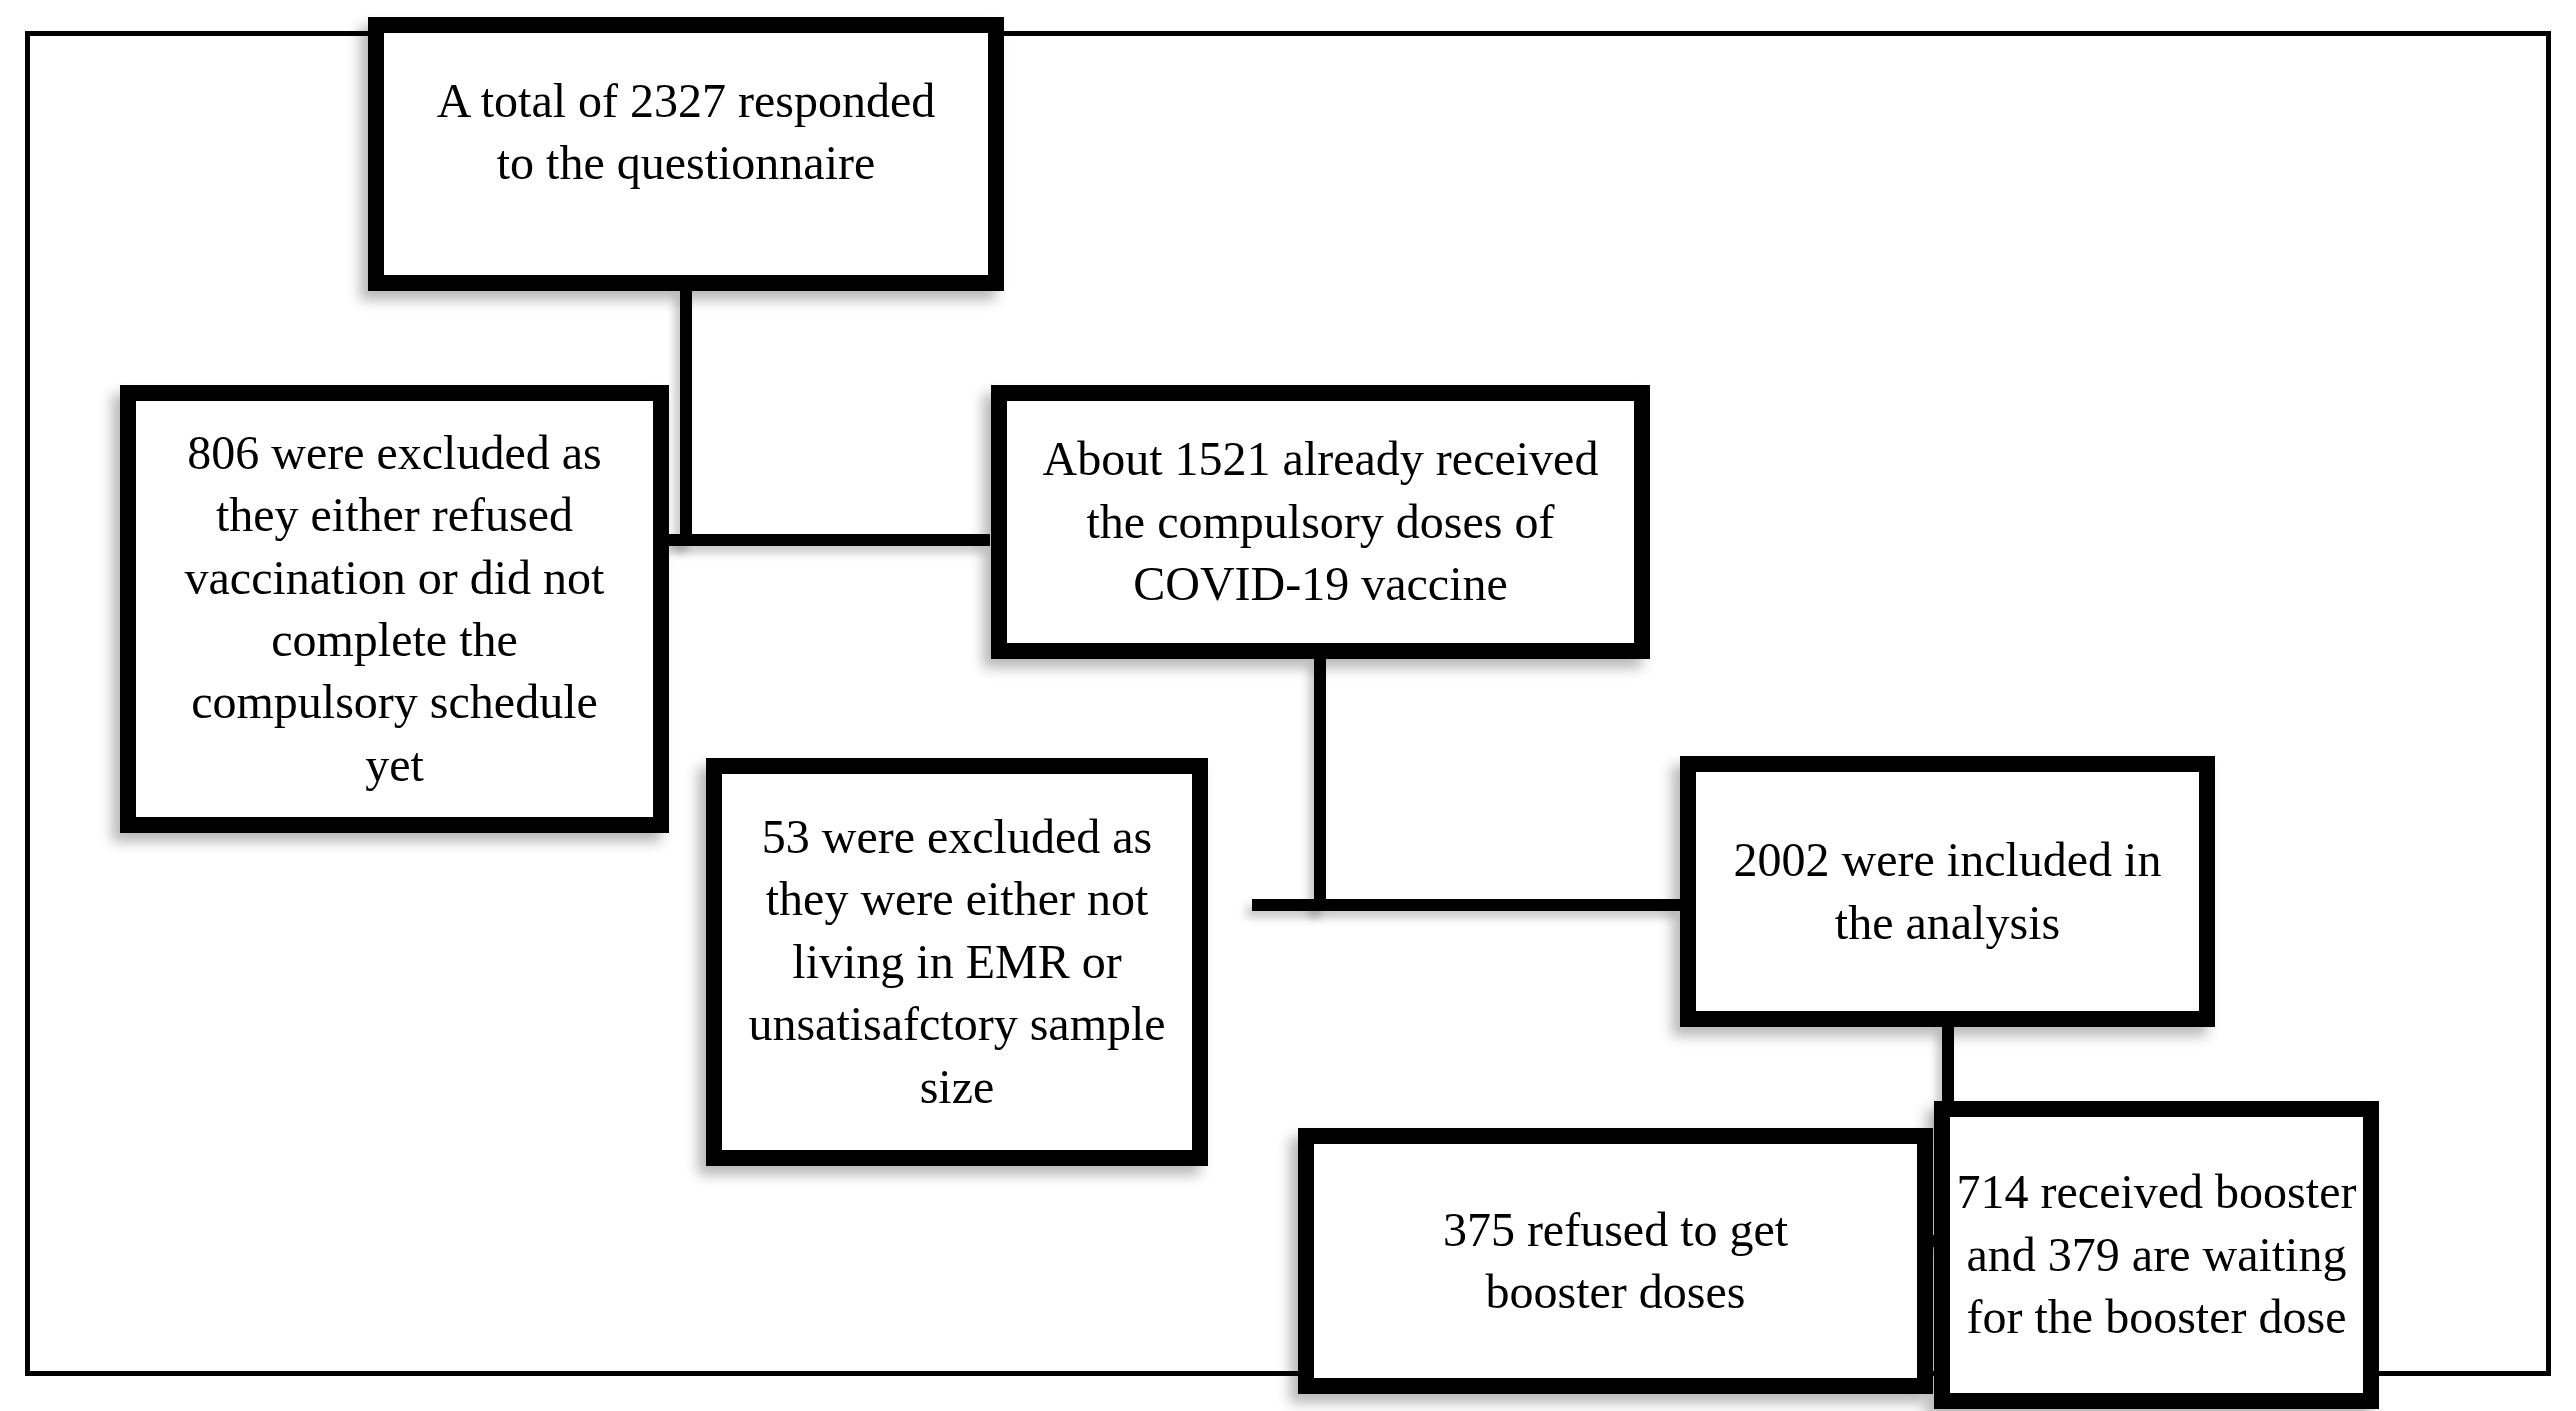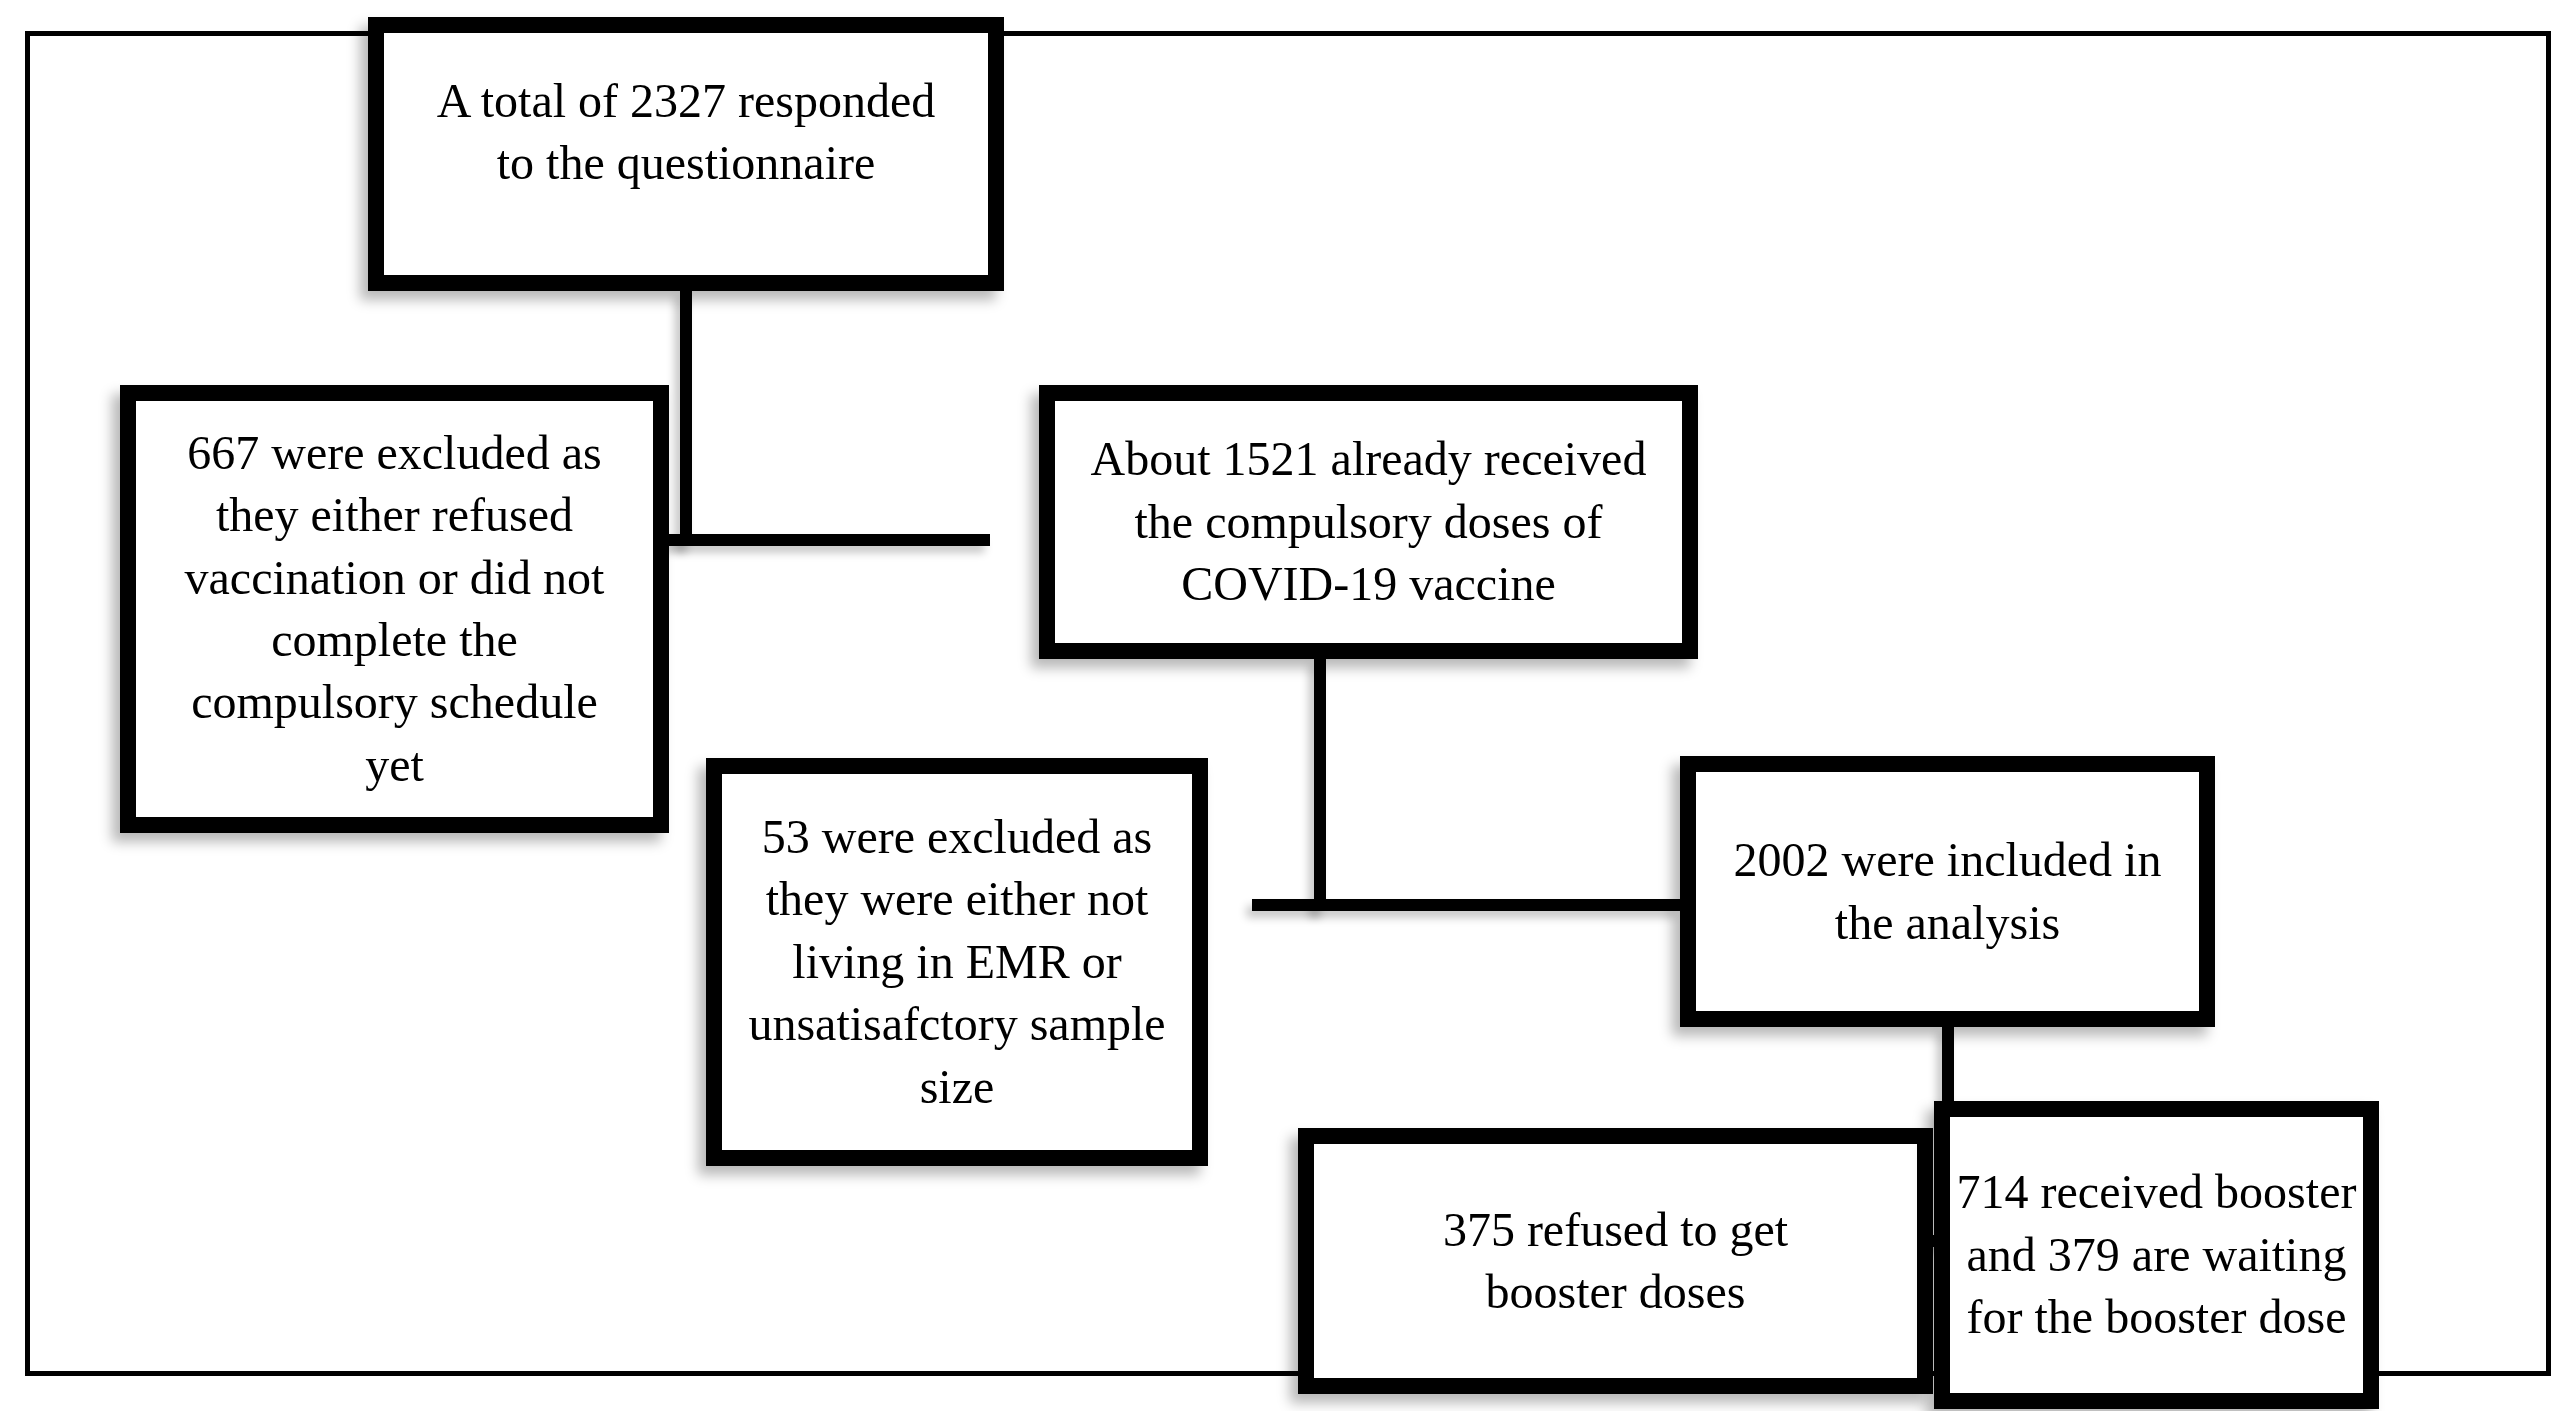--- a/index.html
+++ b/index.html
@@ -39,21 +39,21 @@
     font-size: 48px;
     line-height: 1.3;
     z-index: 3;
     box-shadow: -8px 9.4px 12px rgba(0,0,0,0.28);
     padding: 0 4px;
   }
   
   #box-responded   { left: 368px;  top: 16.7px;   width: 636px; height: 274px;
                      align-items: flex-start; padding-top: 37px; }
   #box-excluded806 { left: 120px;  top: 385px;  width: 549px; height: 448px; }
-  #box-received1521{ left: 991px; top: 385px;  width: 659px; height: 274px; margin-left: 48px; }
+  #box-received1521{ left: 991px; top: 385px;  width: 659px; height: 274px; }
   #box-excluded53  { left: 706px; top: 758px; width: 502px; height: 408px; }
   #box-included1468{ left: 1680px; top: 756px; width: 535px; height: 271px; }
   #box-refused375  { left: 1298px; top: 1128px; width: 635px; height: 266px; }
   #box-booster714  { left: 1934px; top: 1101px; width: 445px; height: 308px; }
   
   #conn-v1 { left: 680px; top: 291px;  width: 12px;  height: 255px; }
   #conn-h1 { left: 669px; top: 534px;  width: 321px; height: 12px;  }
   #conn-v2 { left: 1314px; top: 659px;  width: 12px;  height: 252px; }
   #conn-h2 { left: 1252px; top: 899px; width: 428px; height: 12px;  }
   #conn-v3 { left: 1942px; top: 1027px; width: 12px;  height: 107px; }
@@ -69,21 +69,21 @@
   <div class="line" id="conn-v1"></div>
   <div class="line" id="conn-h1"></div>
   <div class="line" id="conn-v2"></div>
   <div class="line" id="conn-h2"></div>
   <div class="line" id="conn-v3"></div>
   <div class="line" id="conn-h3"></div>
 
   <div class="box" id="box-responded">A total of 2327 responded
 to the questionnaire</div>
 
-  <div class="box" id="box-excluded806">667 were excluded as
+  <div class="box" id="box-excluded806">806 were excluded as
 they either refused
 vaccination or did not
 complete the
 compulsory schedule
 yet</div>
 
   <div class="box" id="box-received1521">About 1521 already received
 the compulsory doses of
 COVID-19 vaccine</div>
 

